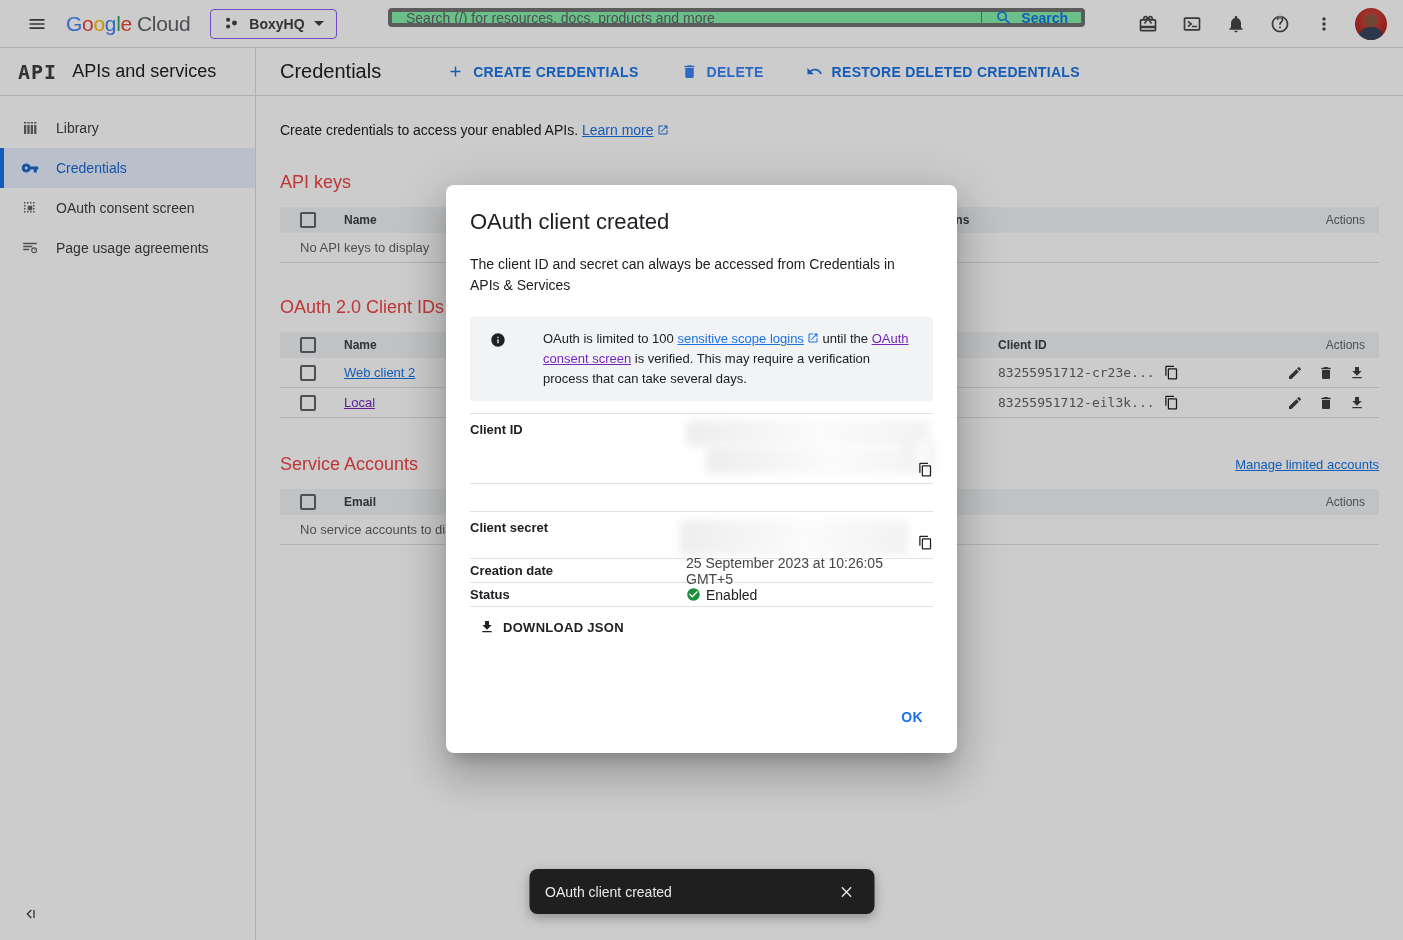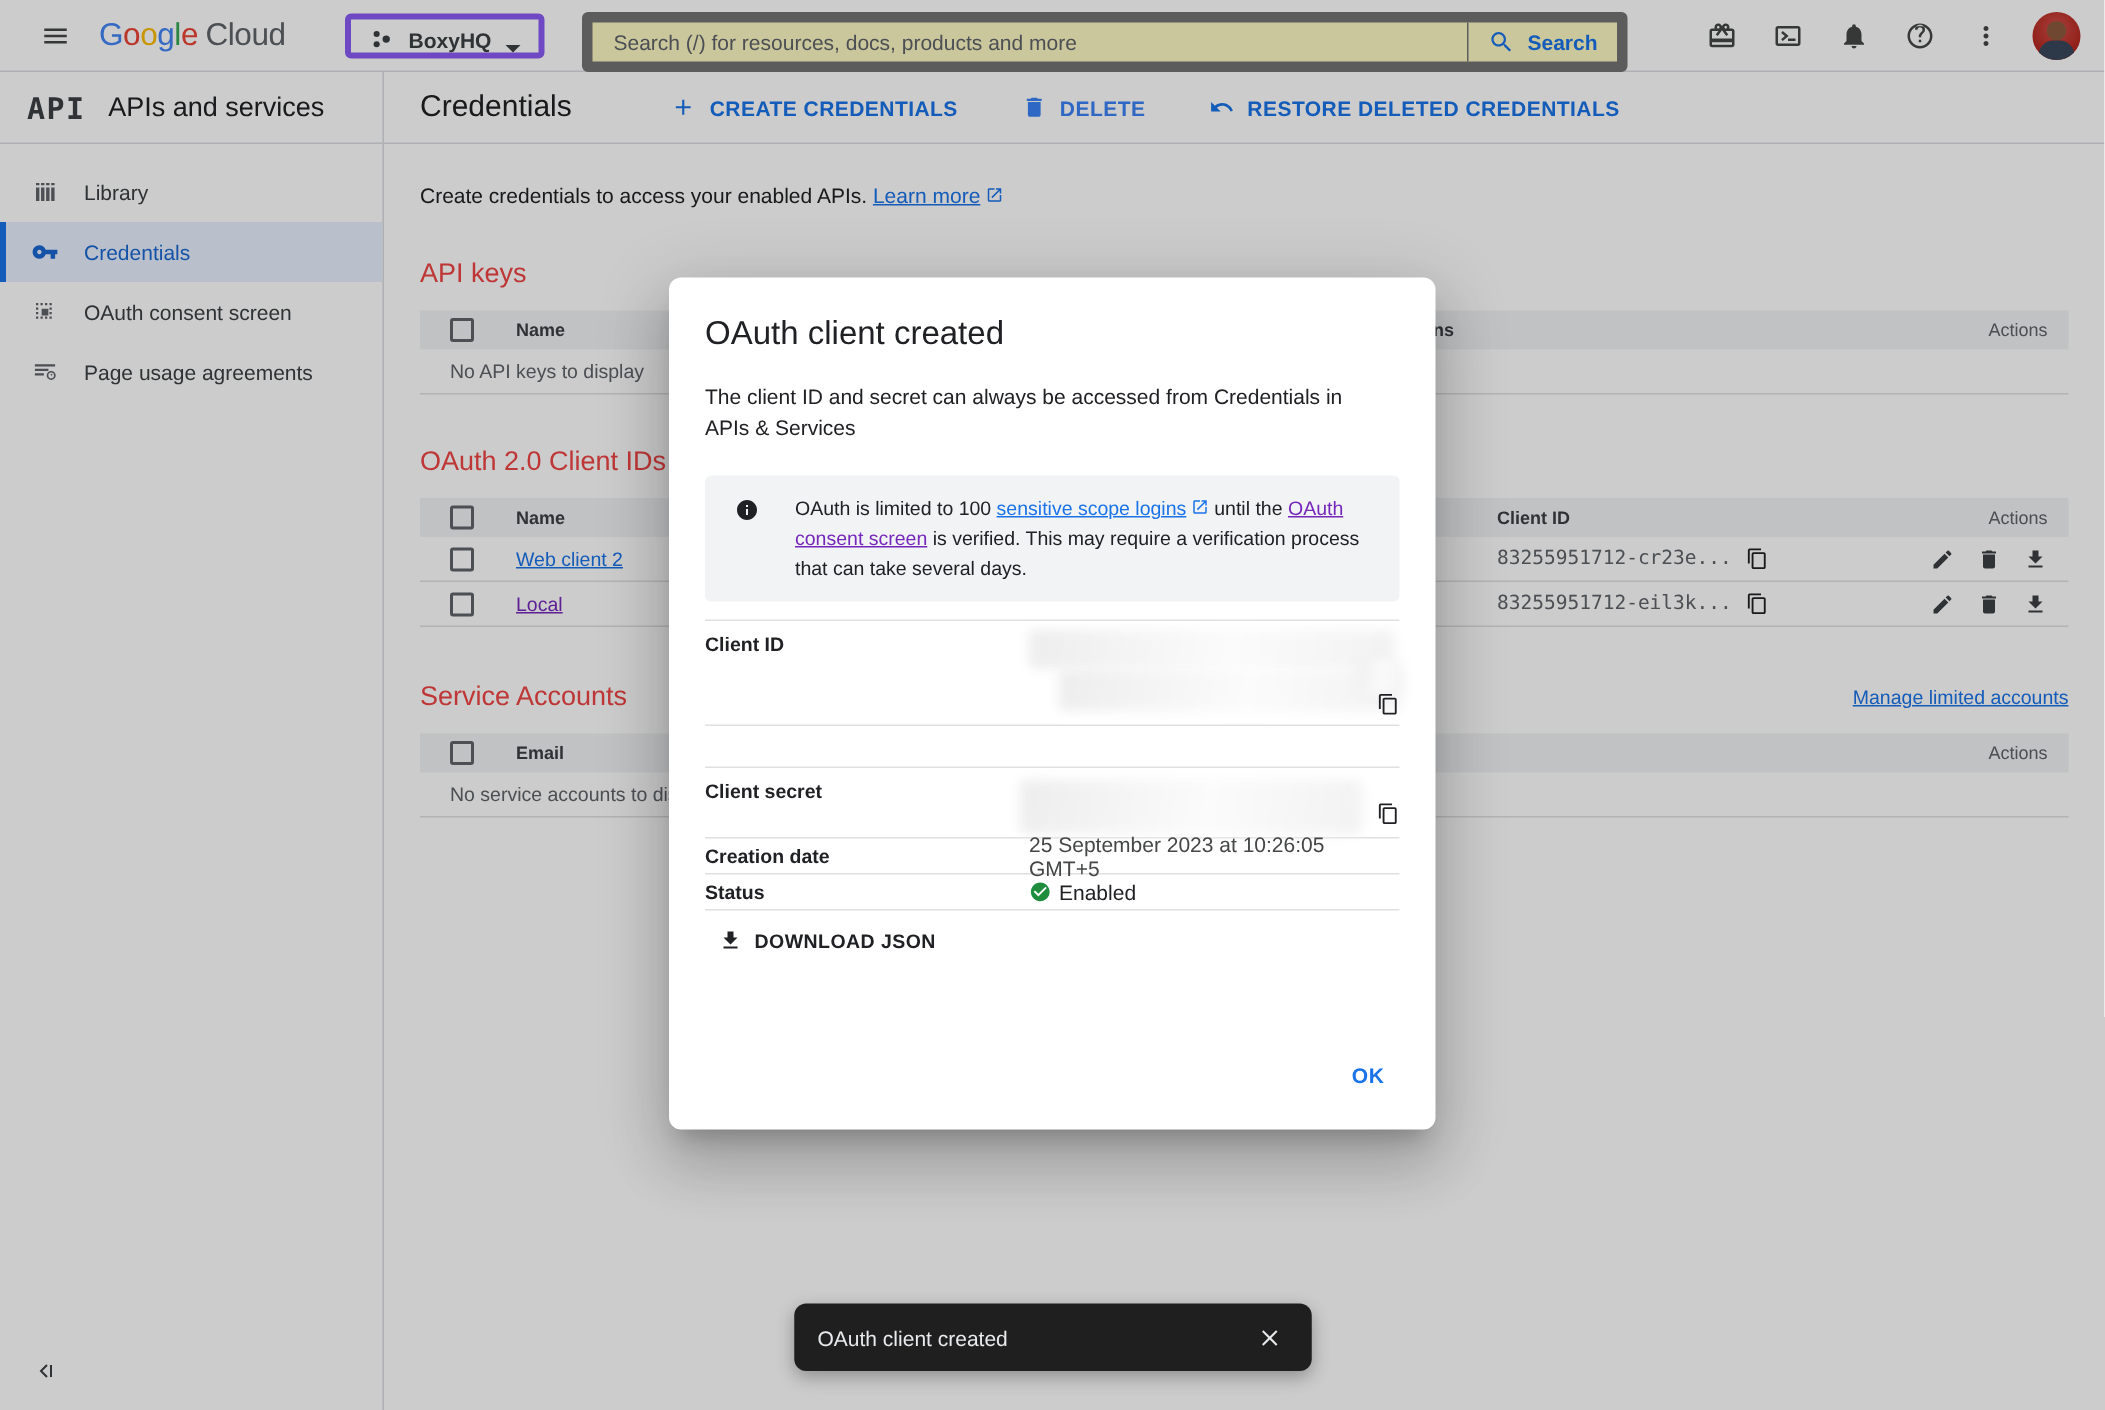--- a/index.html
+++ b/index.html
@@ -6,24 +6,24 @@
   html,body { width:1403px; height:940px; overflow:hidden; font-family:"Liberation Sans", sans-serif; background:#fff; }
   .app { position:relative; width:1403px; height:940px; }
 
   
   .topbar { position:relative; height:48px; background:#fff; border-bottom:1px solid #dadce0; display:flex; align-items:center; padding:0 16px; }
   .iconbtn { width:38px; height:38px; display:flex; align-items:center; justify-content:center; border-radius:50%; cursor:pointer; color:#444746; flex:none; }
   .iconbtn svg { width:20px; height:20px; fill:currentColor; }
   .hamburger { margin-left:2px; }
   .logo { display:flex; align-items:baseline; margin-left:10px; font-size:21px; letter-spacing:-0.3px; cursor:pointer; }
   .logo .cloud { color:#5f6368; margin-left:5px; }
-  .proj { margin-left:40px; height:30px; border:4px solid #8b5cf6; border-radius:4px; display:flex; align-items:flex-end; gap:9px; padding:0 12px; cursor:pointer; }
+  .proj { margin-left:20px; height:30px; border:1px solid #8b5cf6; border-radius:4px; display:flex; align-items:center; gap:9px; padding:0 12px; cursor:pointer; }
   .proj-label { font-size:14px; color:#3c4043; font-weight:bold; }
   .caret { width:0; height:0; border-left:5px solid transparent; border-right:5px solid transparent; border-top:5px solid #3c4043; }
-  .searchbar { position:absolute; left:388px; top:8px; width:697px; height:40px; border:7px solid #737373; border-radius:4px; display:flex; align-items:stretch; background:#fef9c3; }
+  .searchbar { position:absolute; left:388px; top:8px; width:697px; height:19px; border:4px solid #737373; border-radius:4px; display:flex; align-items:stretch; background:#86efac; }
   .searchbar input { flex:1; border:none; outline:none; background:transparent; padding:0 14px; font-size:14px; color:#3c4043; font-family:"Liberation Sans",sans-serif; }
   .searchbar input::placeholder { color:#5f6368; }
   .search-btn { border-left:1px solid #747775; display:flex; align-items:center; gap:8px; padding:0 13px; color:#1a73e8; font-size:14px; font-weight:bold; cursor:pointer; }
   .search-btn svg { width:18px; height:18px; fill:#1a73e8; }
   .topbar-right { margin-left:auto; display:flex; align-items:center; gap:6px; }
   .avatar { width:32px; height:32px; border-radius:50%; background:radial-gradient(circle at 50% 35%, #d4504a 0%, #b3261e 70%); position:relative; overflow:hidden; margin-left:6px; cursor:pointer; flex:none; }
   .avatar .head { position:absolute; left:50%; top:6px; transform:translateX(-50%); width:13px; height:13px; border-radius:50%; background:#8d5b3f; }
   .avatar .body { position:absolute; left:50%; top:19px; transform:translateX(-50%); width:24px; height:14px; border-radius:10px 10px 0 0; background:#39465a; }
 
   
@@ -73,21 +73,21 @@
   .actions-cell svg { width:16px; height:16px; fill:#3c4043; }
   .sa-head { margin:36px 24px 0; display:flex; align-items:center; justify-content:space-between; }
   .sa-head .section-h { margin:0; }
   .manage-link { font-size:13px; }
 
   
   .overlay { position:absolute; inset:0; background:rgba(0,0,0,0.2); z-index:10; }
   .modal { position:absolute; left:446px; top:185px; width:511px; height:568px; background:#fff; border-radius:8px; z-index:20; padding:24px; box-shadow:0 11px 15px -7px rgba(0,0,0,.2), 0 24px 38px 3px rgba(0,0,0,.14), 0 9px 46px 8px rgba(0,0,0,.12); }
   .modal h1 { font-size:22px; font-weight:400; color:#202124; margin-bottom:19px; }
   .modal .desc { font-size:14px; line-height:21px; color:#202124; margin-bottom:21px; max-width:445px; }
-  .notice { background:#f1f3f4; border-radius:4px; padding:12px 16px 12px 20px; display:flex; gap:24px; font-size:13px; line-height:20px; color:#202124; }
+  .notice { background:#f1f3f4; border-radius:4px; padding:12px 16px 12px 20px; display:flex; gap:37px; font-size:13px; line-height:20px; color:#202124; }
   .notice .info-ic { flex:none; width:16px; height:16px; margin-top:3px; }
   .notice .info-ic svg { width:16px; height:16px; fill:#202124; }
   .notice .ext svg { fill:#1a73e8; }
   .fields { margin-top:12px; }
   .frow { display:flex; border-top:1px solid #e0e0e0; }
   .flabel { width:216px; font-size:13px; font-weight:bold; color:#202124; flex:none; }
   .fvalue { flex:1; position:relative; }
   .r-cid { height:70px; padding-top:8px; }
   .r-empty { height:28px; }
   .r-secret { height:47px; padding-top:8px; }

